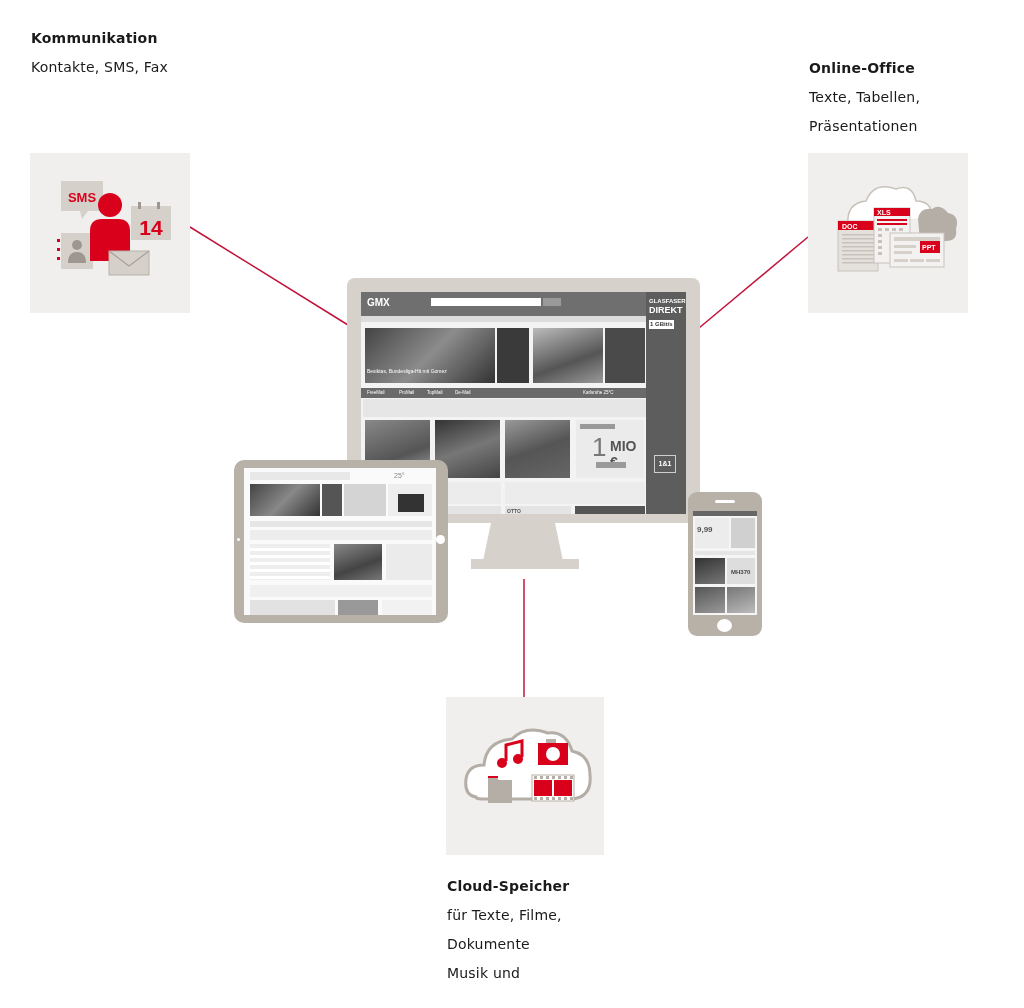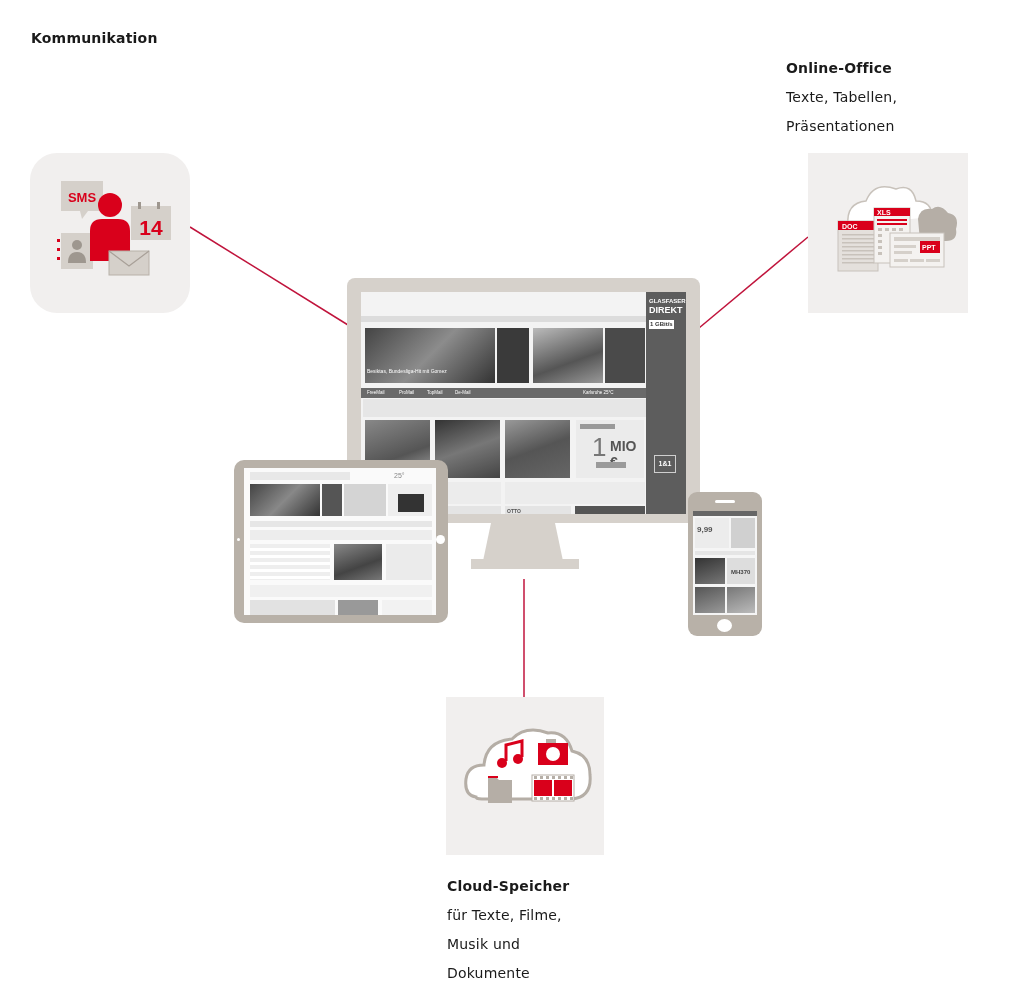--- a/index.html
+++ b/index.html
@@ -63,23 +63,24 @@
 <body>
 
 <svg class="connectors" viewBox="0 0 1024 1008">
   <line x1="190" y1="227" x2="348" y2="325" stroke="#c0143c" stroke-width="1.5"></line>
   <line x1="808" y1="237" x2="699" y2="328" stroke="#c0143c" stroke-width="1.5"></line>
   <line x1="524" y1="579" x2="524" y2="697" stroke="#c0143c" stroke-width="1.5"></line>
 </svg>
 
 <div class="caption" style="left:31px; top:24px;">
   <span class="title">Kommunikation</span>
-</div>
-
-<div class="tile" style="left:30px; top:153px; width:160px; height:160px;border-radius:27px;">
+  <span class="line">Kontakte, SMS, Fax</span>
+</div>
+
+<div class="tile" style="left:30px; top:153px; width:160px; height:160px;">
   <svg width="160" height="160" viewBox="0 0 160 160">
 
     <rect x="31" y="28" width="42" height="30" fill="#d5d0ca"></rect>
     <polygon points="50,58 58,58 52,66" fill="#d5d0ca"></polygon>
     <text x="52" y="49" text-anchor="middle" font-family="Liberation Sans, sans-serif" font-weight="bold" font-size="13" fill="#d9001b">SMS</text>
 
     <rect x="101" y="53" width="40" height="34" fill="#d5d0ca"></rect>
     <rect x="108" y="49" width="3" height="7" fill="#9e978f"></rect>
     <rect x="127" y="49" width="3" height="7" fill="#9e978f"></rect>
     <text x="121" y="82" text-anchor="middle" font-family="Liberation Sans, sans-serif" font-weight="bold" font-size="21" fill="#d9001b">14</text>
@@ -92,21 +93,21 @@
     <rect x="27" y="104" width="3" height="3" fill="#d9001b"></rect>
 
     <circle cx="80" cy="52" r="12" fill="#d9001b"></circle>
     <path d="M60 108 L60 78 Q60 66 72 66 L88 66 Q100 66 100 78 L100 108 Z" fill="#d9001b"></path>
 
     <rect x="79" y="98" width="40" height="24" fill="#d5d0ca" stroke="#b8b1a8" stroke-width="1"></rect>
     <polyline points="79,98 99,113 119,98" fill="none" stroke="#a8a098" stroke-width="1.2"></polyline>
   </svg>
 </div>
 
-<div class="caption" style="left:786px; top:54px;">
+<div class="caption" style="left:809px; top:54px;">
   <span class="title">Online-Office</span>
   <span class="line">Texte, Tabellen,</span>
   <span class="line">Präsentationen</span>
 </div>
 
 <div class="tile" style="left:808px; top:153px; width:160px; height:160px;">
   <svg width="160" height="160" viewBox="0 0 160 160">
 
     <path d="M40 72 Q38 50 58 48 Q66 28 88 36 Q104 30 108 48 Q124 48 124 64" fill="#ffffff" stroke="#c8c2bb" stroke-width="1.5"></path>
 
@@ -150,22 +151,22 @@
     <text x="114" y="97" font-family="Liberation Sans, sans-serif" font-weight="bold" font-size="7" fill="#fff">PPT</text>
     <rect x="86" y="106" width="14" height="3" fill="#d5d0ca"></rect>
       <rect x="102" y="106" width="14" height="3" fill="#d5d0ca"></rect>
       <rect x="118" y="106" width="14" height="3" fill="#d5d0ca"></rect>
   </svg>
 </div>
 
 <div class="caption" style="left:447px; top:872px;">
   <span class="title">Cloud-Speicher</span>
   <span class="line">für Texte, Filme,</span>
+  <span class="line">Dokumente</span>
   <span class="line">Musik und</span>
-  <span class="line">Dokumente</span>
 </div>
 
 <div class="tile" style="left:446px; top:697px; width:158px; height:158px;">
   <svg width="158" height="158" viewBox="0 0 158 158">
     <path d="M30 100 Q18 98 20 82 Q22 68 38 68 Q40 44 66 42 Q80 28 102 36 Q120 34 126 54 Q144 58 144 78 Q146 100 126 102 L36 102 Q30 102 30 100 Z" fill="#ffffff" stroke="#b5aea6" stroke-width="3"></path>
 
     <path d="M60 64 L60 48 L76 44 L76 60" fill="none" stroke="#d9001b" stroke-width="3"></path>
     <circle cx="56" cy="66" r="5" fill="#d9001b"></circle>
     <circle cx="72" cy="62" r="5" fill="#d9001b"></circle>
 
@@ -193,20 +194,25 @@
         <rect x="106" y="100" width="3" height="3"></rect>
         <rect x="112" y="100" width="3" height="3"></rect>
         <rect x="118" y="100" width="3" height="3"></rect>
         <rect x="124" y="100" width="3" height="3"></rect>
     </g>
   </svg>
 </div>
 
 <div class="monitor">
   <div class="monitor-screen">
+    <div class="s-top">
+      <span class="s-logo">GMX</span>
+      <div class="s-search"></div>
+      <div class="s-searchbtn"></div>
+    </div>
     <div class="s-nav"></div>
     <div class="s-hero1"></div>
     <div class="s-herocap">Besiktas, Bundesliga-Hit mit Gomez</div>
     <div class="s-hero1b"></div>
     <div class="s-hero2"></div>
     <div class="s-hero3"></div>
     <div class="s-mailbar">
       <span style="left:6px">FreeMail</span>
       <span style="left:38px">ProMail</span>
       <span style="left:66px">TopMail</span>

